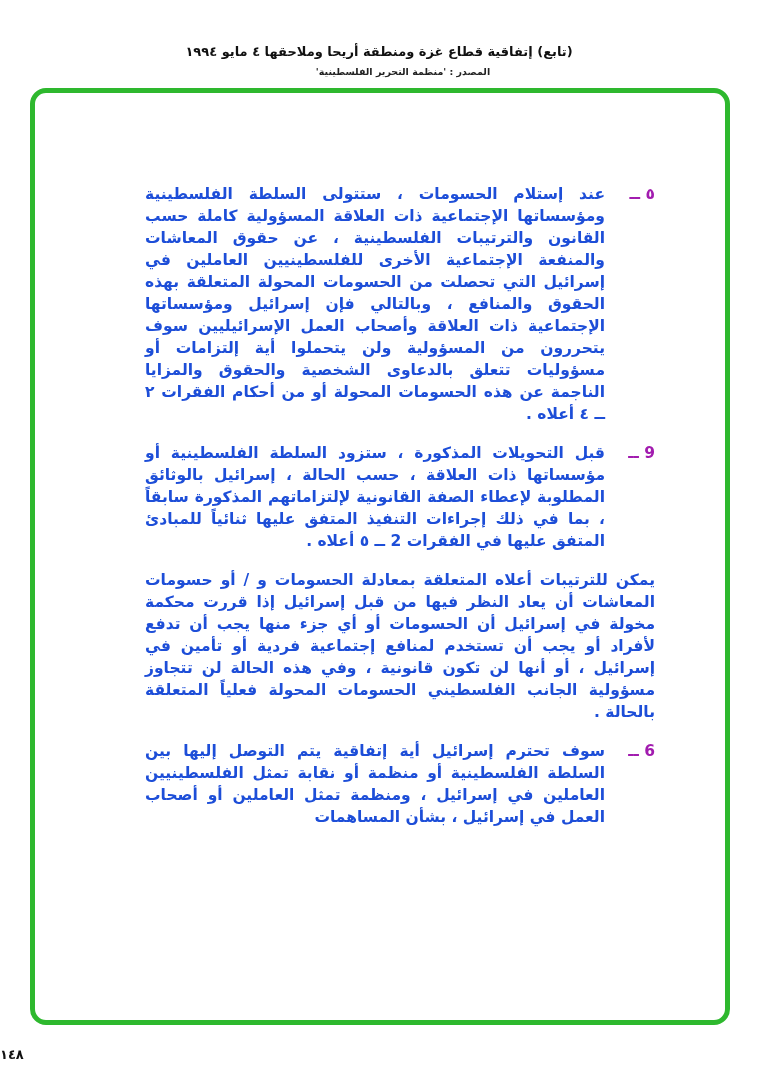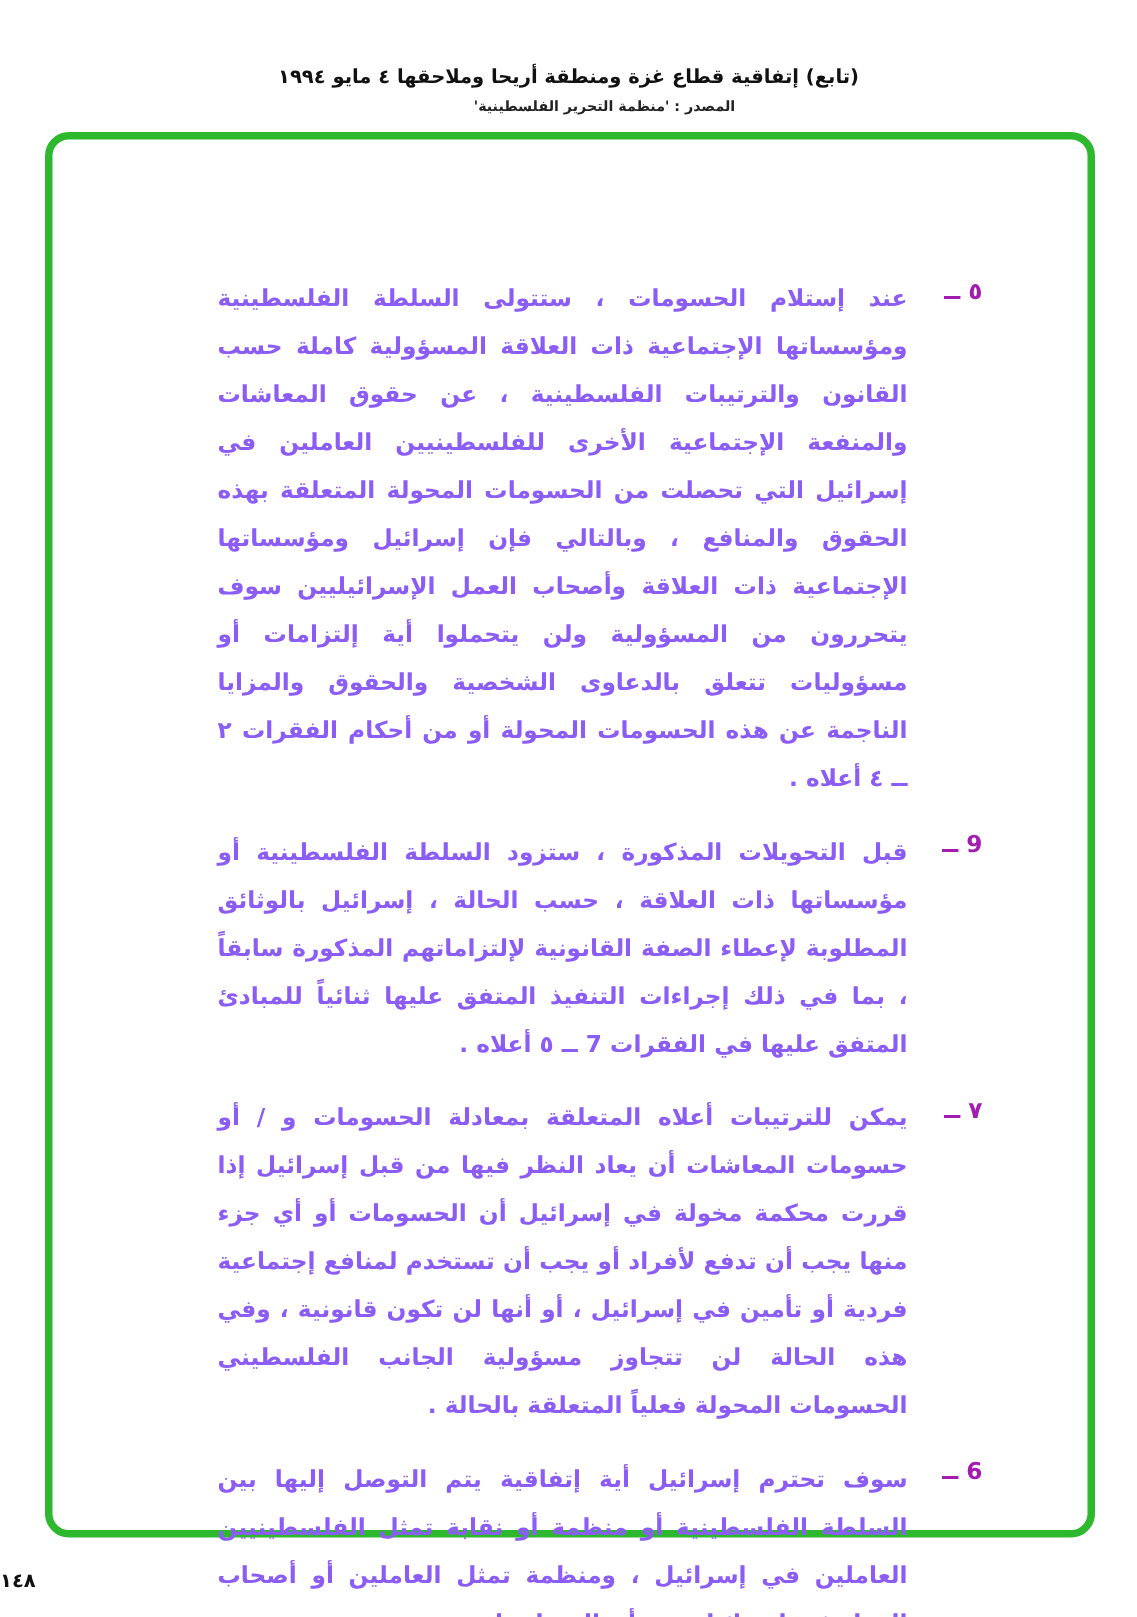--- a/index.html
+++ b/index.html
@@ -69,22 +69,22 @@
     font-size: 15.5px;
     font-weight: bold;
     color: #a21caf;
     line-height: 22px;
     white-space: nowrap;
   }
   .para-text {
     flex: 1 1 auto;
     font-size: 15.5px;
     font-weight: bold;
-    color: #8b5cf6;
-    line-height: 32px;
+    color: #1d4ed8;
+    line-height: 22px;
     text-align: justify;
     text-justify: inter-word;
   }
   
   .footer {
     position: absolute;
     bottom: 16px;
     left: 0;
     right: 0;
     text-align: left;
@@ -107,25 +107,24 @@
   <div class="frame">
     <div class="content">
 
       <div class="para">
         <span class="para-num">٥ ــ</span>
         <span class="para-text">عند إستلام الحسومات ، ستتولى السلطة الفلسطينية ومؤسساتها الإجتماعية ذات العلاقة المسؤولية كاملة حسب القانون والترتيبات الفلسطينية ، عن حقوق المعاشات والمنفعة الإجتماعية الأخرى للفلسطينيين العاملين في إسرائيل التي تحصلت من الحسومات المحولة المتعلقة بهذه الحقوق والمنافع ، وبالتالي فإن إسرائيل ومؤسساتها الإجتماعية ذات العلاقة وأصحاب العمل الإسرائيليين سوف يتحررون من المسؤولية ولن يتحملوا أية إلتزامات أو مسؤوليات تتعلق بالدعاوى الشخصية والحقوق والمزايا الناجمة عن هذه الحسومات المحولة أو من أحكام الفقرات ٢ ــ ٤ أعلاه .</span>
       </div>
 
       <div class="para">
         <span class="para-num">9 ــ</span>
-        <span class="para-text">قبل التحويلات المذكورة ، ستزود السلطة الفلسطينية أو مؤسساتها ذات العلاقة ، حسب الحالة ، إسرائيل بالوثائق المطلوبة لإعطاء الصفة القانونية لإلتزاماتهم المذكورة سابقاً ، بما في ذلك إجراءات التنفيذ المتفق عليها ثنائياً للمبادئ المتفق عليها في الفقرات 7 ــ ٥ أعلاه .</span>
+        <span class="para-text">قبل التحويلات المذكورة ، ستزود السلطة الفلسطينية أو مؤسساتها ذات العلاقة ، حسب الحالة ، إسرائيل بالوثائق المطلوبة لإعطاء الصفة القانونية لإلتزاماتهم المذكورة سابقاً ، بما في ذلك إجراءات التنفيذ المتفق عليها ثنائياً للمبادئ المتفق عليها في الفقرات 2 ــ ٥ أعلاه .</span>
       </div>
 
       <div class="para">
-        <span class="para-num">٧ ــ</span>
         <span class="para-text">يمكن للترتيبات أعلاه المتعلقة بمعادلة الحسومات و / أو حسومات المعاشات أن يعاد النظر فيها من قبل إسرائيل إذا قررت محكمة مخولة في إسرائيل أن الحسومات أو أي جزء منها يجب أن تدفع لأفراد أو يجب أن تستخدم لمنافع إجتماعية فردية أو تأمين في إسرائيل ، أو أنها لن تكون قانونية ، وفي هذه الحالة لن تتجاوز مسؤولية الجانب الفلسطيني الحسومات المحولة فعلياً المتعلقة بالحالة .</span>
       </div>
 
       <div class="para">
         <span class="para-num">6 ــ</span>
         <span class="para-text">سوف تحترم إسرائيل أية إتفاقية يتم التوصل إليها بين السلطة الفلسطينية أو منظمة أو نقابة تمثل الفلسطينيين العاملين في إسرائيل ، ومنظمة تمثل العاملين أو أصحاب العمل في إسرائيل ، بشأن المساهمات</span>
       </div>
 
     </div>
   </div>

